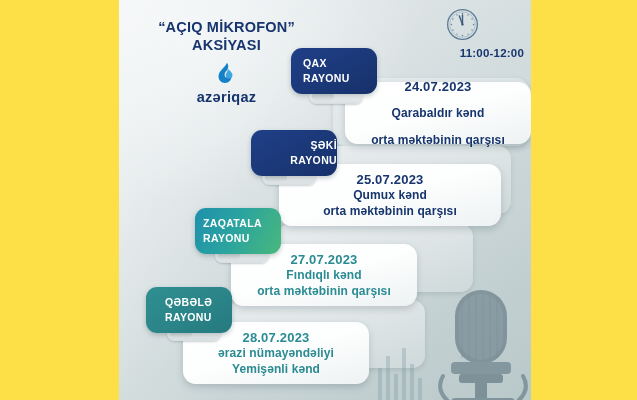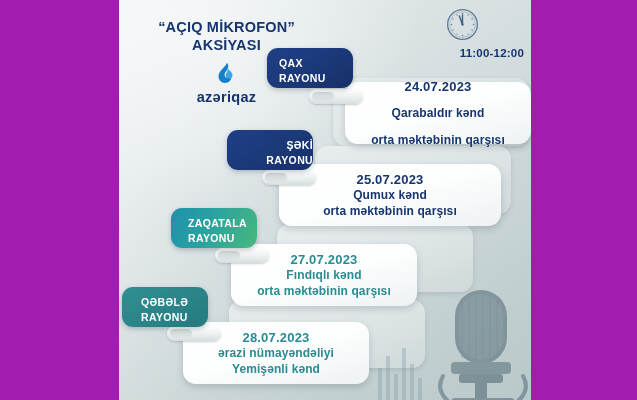--- a/index.html
+++ b/index.html
@@ -9,21 +9,21 @@
     height: 400px;
     background: #ffffff;
     font-family: "Liberation Sans", sans-serif;
     overflow: hidden;
   }
 
   #stage {
     position: relative;
     width: 637px;
     height: 400px;
-    background: #a21caf;
+    background: #fde047;
   }
 
   
   #poster {
     position: absolute;
     left: 119px;
     top: 0;
     width: 412px;
     height: 400px;
     overflow: hidden;
@@ -130,30 +130,31 @@
     line-height: 15.5px;
     letter-spacing: .1px;
   }
   .c-blue .date, .c-blue .place { color: #17356e; }
   .c-teal .date, .c-teal .place { color: #2a8b92; }
 
   
   .badge {
     position: absolute;
     width: 86px;
-    height: 40px;
+    height: 46px;
     border-radius: 11px;
     z-index: 5;
     color: #ffffff;
     font-weight: bold;
     font-size: 10.5px;
     line-height: 15px;
     letter-spacing: .35px;
     padding: 8px 0 0 12px;
     box-shadow: 0 2px 5px rgba(40,60,70,0.28);
+    margin-left: 24px;
   }
   .badge .ln { display: block; }
 
   .badge.b-navy  { background: linear-gradient(150deg, #1f3f88 0%, #1b3877 55%, #16306a 100%); }
   .badge.b-grad  { background: linear-gradient(115deg, #1f90ab 0%, #2aa3a0 45%, #49b87c 100%); }
   .badge.b-teal  { background: linear-gradient(150deg, #2f8f91 0%, #2a8387 60%, #257a7e 100%); }
 
   
   .connector {
     position: absolute;
@@ -265,21 +266,21 @@
     </div>
 
     <div class="row">
       <div class="ghost" style="left:158px; top:224px; width:196px; height:68px;"></div>
       <div class="card c-teal" style="left:112px; top:244px; width:186px; height:62px;">
         <span class="date">27.07.2023</span>
         <span class="place">Fındıqlı kənd</span>
         <span class="place">orta məktəbinin qarşısı</span>
       </div>
       <div class="connector" style="left:96px; top:248px;"></div>
-      <div class="badge b-grad" style="left:52px; top:208px; padding-left:17px;">
+      <div class="badge b-grad" style="left:52px; top:208px; padding-left:8px;">
         <span class="ln">ZAQATALA</span>
         <span class="ln">RAYONU</span>
       </div>
     </div>
 
     <div class="row">
       <div class="ghost" style="left:110px; top:300px; width:196px; height:68px;"></div>
       <div class="card c-teal" style="left:64px; top:322px; width:186px; height:62px;">
         <span class="date">28.07.2023</span>
         <span class="place">ərazi nümayəndəliyi</span>

